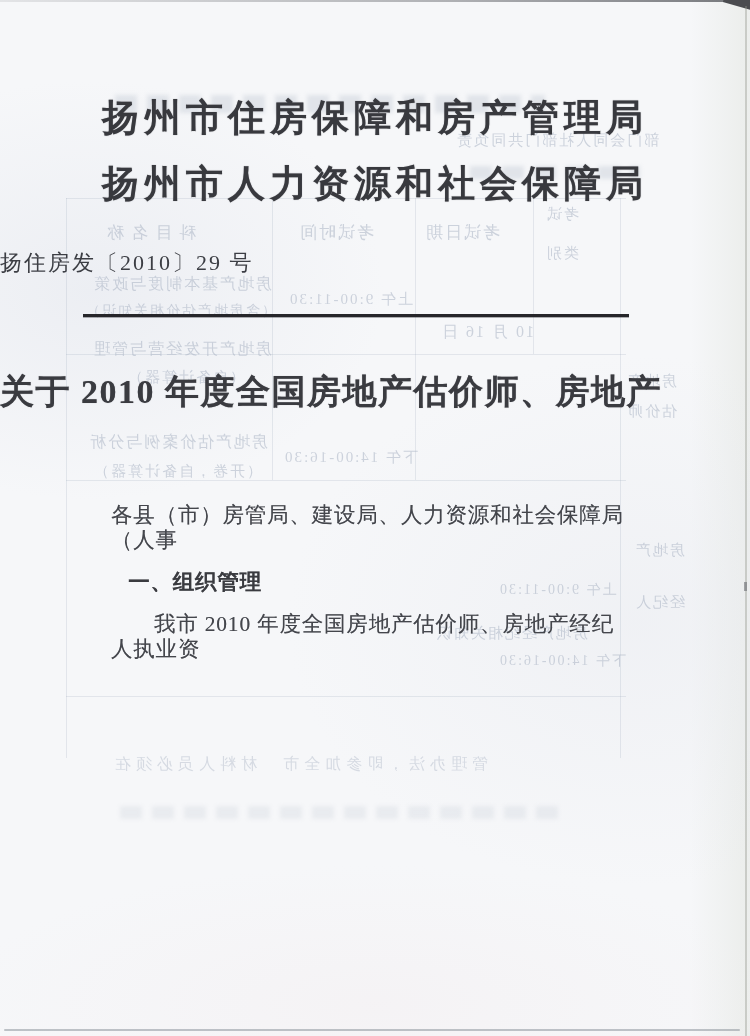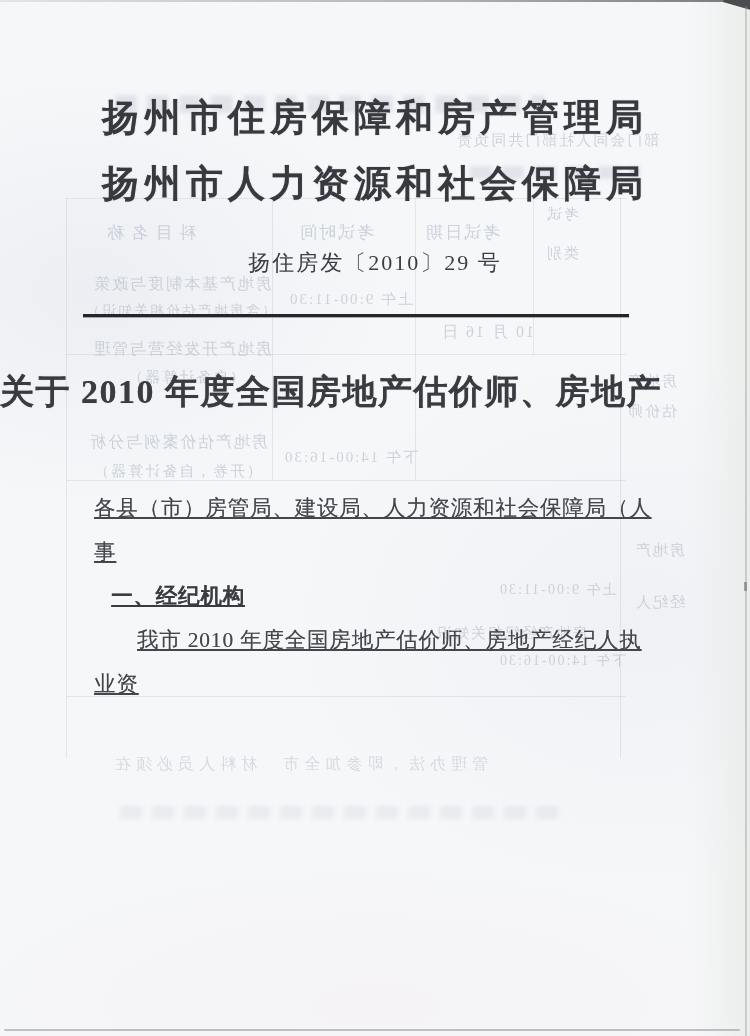--- a/index.html
+++ b/index.html
@@ -24,35 +24,35 @@
   .smudge{position:absolute;filter:blur(2.2px);opacity:.5;
     background:repeating-linear-gradient(90deg, rgba(168,178,192,.55) 0 22px, rgba(168,178,192,0) 22px 32px);}
   
   .content{position:absolute;inset:0;}
   .org{
     position:absolute;left:0;width:100%;text-align:center;margin:0;
     font-size:37px;font-weight:700;color:#38393e;letter-spacing:5px;
     text-shadow:0 0 1px rgba(56,57,62,.55);
   }
   .docnum{
-    position:absolute;left:0;width:100%;text-align:center;
+    position:absolute;left:0;width:100%;text-align:left;
     font-size:22px;color:#3c3e44;letter-spacing:2px;
   }
   .rule{position:absolute;background:#26262a;box-shadow:0 1px 0 rgba(38,38,42,.35);}
   .title-line{
     position:absolute;left:0;width:100%;text-align:left;margin:0;
     font-size:34px;font-weight:700;color:#3a3b40;letter-spacing:1.5px;
     text-shadow:0 0 .7px rgba(58,59,64,.6);
   }
   .bodytext{
     position:absolute;left:94px;top:486px;width:558px;
     font-size:21.5px;color:#44464c;letter-spacing:.8px;
     text-shadow:0 0 .5px rgba(68,70,76,.5);
   }
-  .bodytext p{margin:0;line-height:44px;text-decoration:underline;}
+  .bodytext p{margin:17px;line-height:25px;}
   .indent{text-indent:2em;}
   .sec-heading{font-weight:700;text-indent:.8em;color:#3a3b40;}
   
   .edge-top{position:absolute;top:0;left:0;right:0;height:2px;
     background:linear-gradient(to right, rgba(90,92,98,.12), rgba(70,72,78,.4) 60%, rgba(50,52,58,.65));}
   .corner-tr{position:absolute;top:-6px;right:-8px;width:34px;height:13px;
     background:#4b4c50;transform:rotate(16deg);}
   .edge-bottom{position:absolute;left:4px;right:10px;bottom:5px;height:2px;
     background:rgba(120,128,138,.45);border-radius:1px;}
   .edge-right{position:absolute;top:6px;bottom:0;right:3px;width:2px;background:rgba(145,148,138,.38);}
@@ -109,21 +109,21 @@
     <h1 class="org" style="top:159px">扬州市人力资源和社会保障局</h1>
 
     <div class="docnum" style="top:248px">扬住房发〔2010〕29 号</div>
 
     <div class="rule" style="left:83px;top:314px;width:546px;height:3px"></div>
 
     <h2 class="title-line" style="top:369px">关于 2010 年度全国房地产估价师、房地产</h2>
 
     <div class="bodytext">
       <p>各县（市）房管局、建设局、人力资源和社会保障局（人事</p>
-      <p class="sec-heading">一、经纪机构</p>
+      <p class="sec-heading">一、组织管理</p>
       <p class="indent">我市 2010 年度全国房地产估价师、房地产经纪人执业资</p>
 
     </div>
   </div>
 
   <div class="edge-top"></div>
   <div class="corner-tr"></div>
   <div class="edge-bottom"></div>
   <div class="edge-right"></div>
   <div class="speck" style="left:744px;top:582px;width:3px;height:9px"></div>

